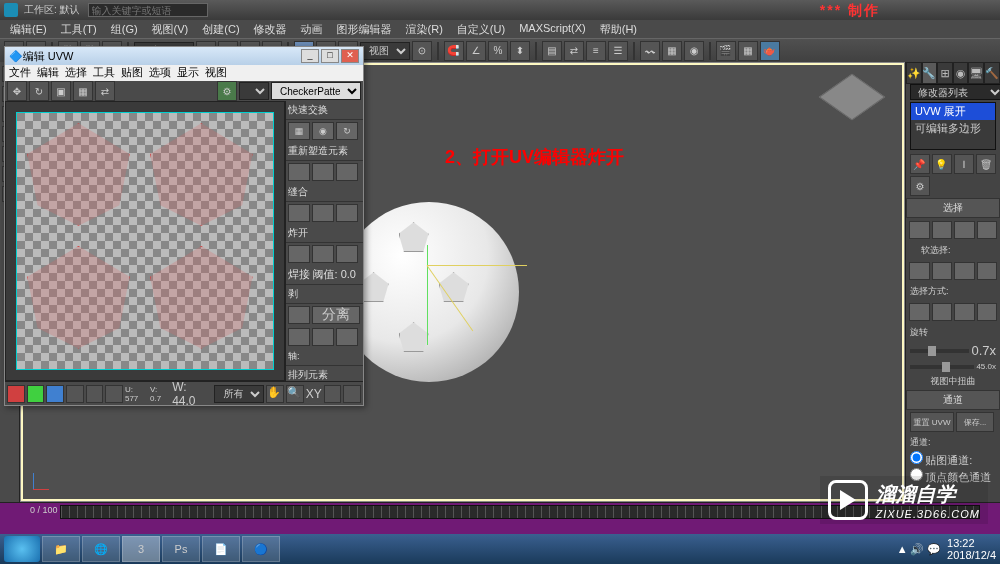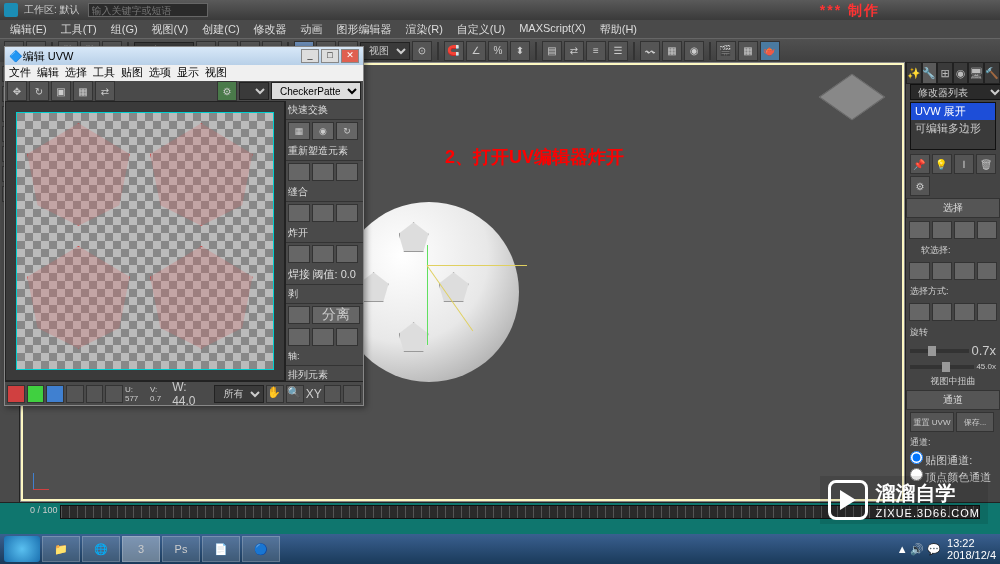--- a/index.html
+++ b/index.html
@@ -64,37 +64,37 @@
 .checker { position: absolute; inset: 10px; background:
   repeating-conic-gradient(#bbb 0% 25%, #888 0% 50%) 0 0 / 16px 16px; border: 1px solid #00d0d0;}
 .uvshape { position:absolute; border:1px solid #d04040; background: rgba(220,100,100,.25);}
 .uvw-side { width: 78px; background: #4a4a4a; border-left: 1px solid #222; overflow-y: auto;}
 .uvw-side .sec { font-size: 10px; color: #ddd; padding: 2px; border-bottom: 1px solid #333;}
 .uvw-side .btns { display: flex; flex-wrap: wrap; gap: 2px; padding: 2px;}
 .uvw-side .sb { width: 22px; height: 18px; background: #666; border: 1px solid #333; cursor:pointer; font-size:9px; display:flex; align-items:center; justify-content:center;}
 .uvw-bottom { height: 24px; background: #4a4a4a; display: flex; align-items: center; gap: 2px; padding: 0 2px; border-top: 1px solid #222;}
 .uvw-bottom .bb { width: 18px; height: 18px; background: #555; border: 1px solid #333; cursor:pointer;}
 
-.timeline { height: 42px; background: #0f766e; border-top: 1px solid #222; position:relative; }
+.timeline { height: 42px; background: #701a75; border-top: 1px solid #222; position:relative; }
 .time-track { height: 14px; background: #2a2a2a; margin: 2px 20px 0 60px; position: relative; border: 1px solid #111;}
 .time-track .ticks { position:absolute; inset:0; background: repeating-linear-gradient(90deg, #555 0 1px, transparent 1px 8px);}
 .time-label { position:absolute; left:30px; top:2px; color:#ccc; font-size:9px;}
 
 .statusbar { height: 22px; background: #4a4a4a; display: flex; align-items: center; padding: 0 4px; gap: 6px; border-top: 1px solid #666;}
 .statusbar .sfield { height: 14px; background: #2a2a2a; border: 1px solid #111; color: #ccc; padding: 0 4px; font-size: 10px;}
 .coord-box { display:flex; gap:2px;}
 .coord-box input { width:50px; height:14px; background:#2a2a2a; border:1px solid #111; color:#ccc; font-size:9px;}
 
 
 .taskbar { position: absolute; bottom: 0; left: 0; right: 0; height: 30px; background: linear-gradient(#3a6090,#1a3a5a); display: flex; align-items: center; padding: 0 4px; z-index: 20;}
 .taskbar .start { width: 36px; height: 26px; background: radial-gradient(circle,#5ac0f0,#1a70b0); border-radius: 3px; cursor:pointer;}
 .taskbar .tapp { width: 38px; height: 26px; background: rgba(255,255,255,.15); border: 1px solid rgba(255,255,255,.2); margin-left: 2px; cursor:pointer; display:flex; align-items:center; justify-content:center;}
 .taskbar .tray { margin-left: auto; display: flex; align-items: center; gap: 6px; color: #fff; font-size: 10px;}
 
-.brand-overlay { position: absolute; right: 12px; bottom: 40px; display: flex; align-items: flex-start; gap: 8px; z-index: 15; background: rgba(0,0,0,.1); padding: 4px 8px;}
+.brand-overlay { position: absolute; right: 12px; bottom: 40px; display: flex; align-items: flex-end; gap: 8px; z-index: 15; background: rgba(0,0,0,.1); padding: 4px 8px; font-style: italic;}
 .brand-overlay .bicon { width: 40px; height: 40px; border: 3px solid #fff; border-radius: 8px; display:flex; align-items:center; justify-content:center;}
 .brand-overlay .bicon::before { content:""; width:0; height:0; border-left: 16px solid #fff; border-top: 10px solid transparent; border-bottom: 10px solid transparent;}
 .brand-text { color: #fff; }
 .brand-text .b1 { font-size: 20px; font-weight: bold;}
 .brand-text .b2 { font-size: 11px; letter-spacing: 1px;}
 
 .pentagon { position: absolute; width: 30px; height: 30px; background: #ddd; clip-path: polygon(50% 0%, 100% 38%, 82% 100%, 18% 100%, 0% 38%); border: 1px solid #999;}
 </style>
 </head>
 <body>

